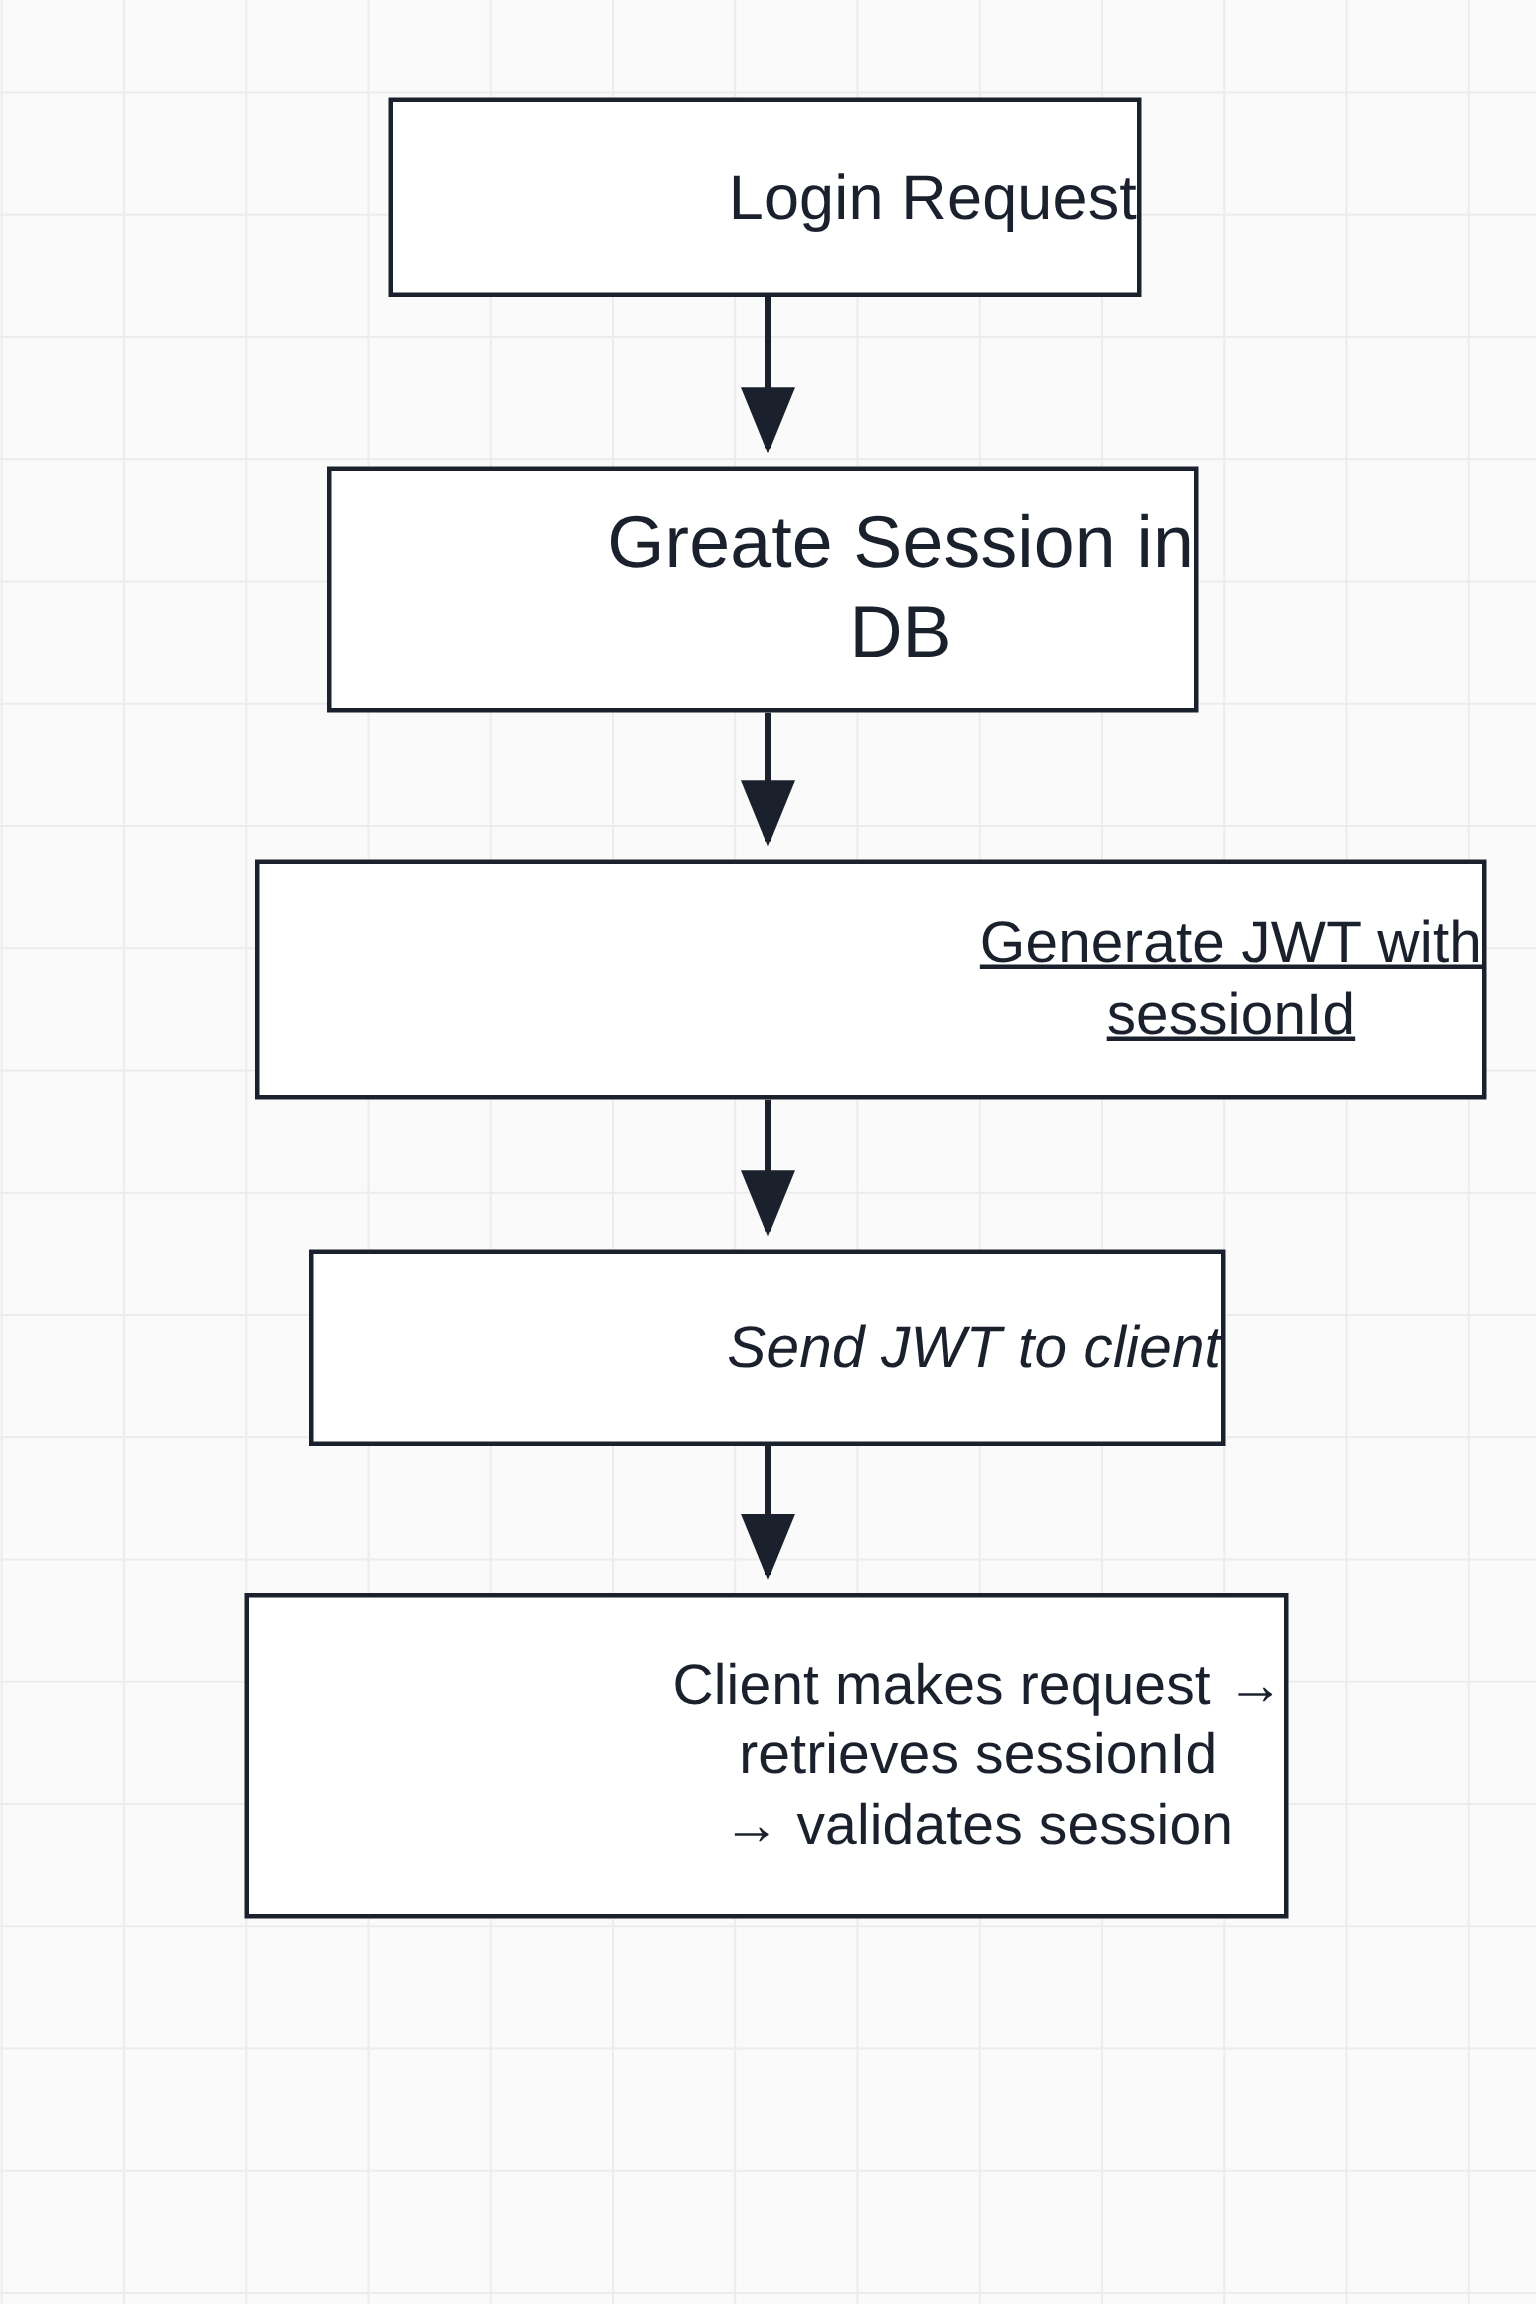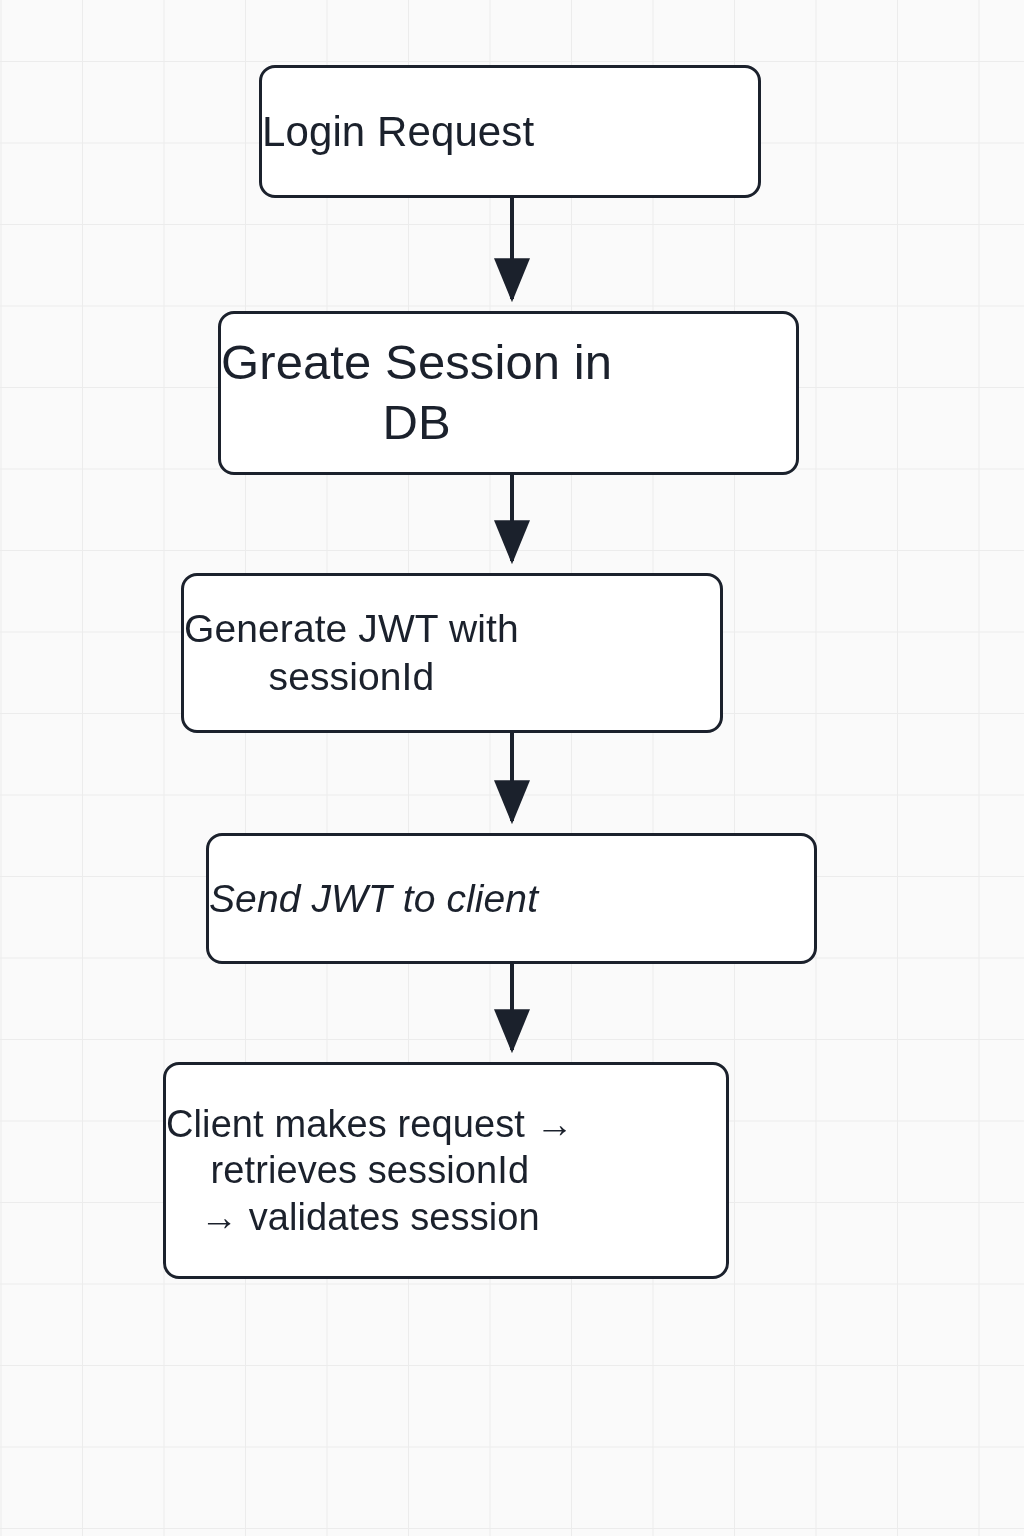--- a/index.html
+++ b/index.html
@@ -26,24 +26,24 @@
     background-size: 81.5px 81.5px;
     background-position: 82px 61px;
   }
 
   
   .node {
     position: absolute;
     box-sizing: border-box;
     background: #ffffff;
     border: 3px solid #1b212c;
-    border-radius: 16px;
+    border-radius: 0;
     display: flex;
     align-items: center;
-    justify-content: flex-start;
+    justify-content: flex-end;
     text-align: center;
     color: #1b212c;
     font-weight: 400;
     letter-spacing: 0.1px;
   }
   .node .node-label {
     display: block;
     white-space: pre-line;
     line-height: 1.22;
   }
@@ -52,33 +52,34 @@
     left: 259px;  top: 65px;
     width: 502px; height: 133px;
     font-size: 42px;
   }
   #node-create-session {
     left: 218px;  top: 311px;
     width: 581px; height: 164px;
     font-size: 49px;
   }
   #node-generate-jwt {
-    left: 181px;  top: 573px;
-    width: 542px; height: 160px;
+    left: 170px;  top: 573px;
+    width: 821px; height: 160px;
     font-size: 39px;
+    text-decoration: underline;
   }
   #node-send-jwt {
     left: 206px;  top: 833px;
     width: 611px; height: 131px;
     font-size: 39px;
     font-style: italic;
   }
   #node-client-validates {
     left: 163px;  top: 1062px;
-    width: 566px; height: 217px;
+    width: 696px; height: 217px;
     font-size: 38px;
   }
 
   
   .connector {
     position: absolute;
     left: 0;
     top: 0;
   }
 </style>

